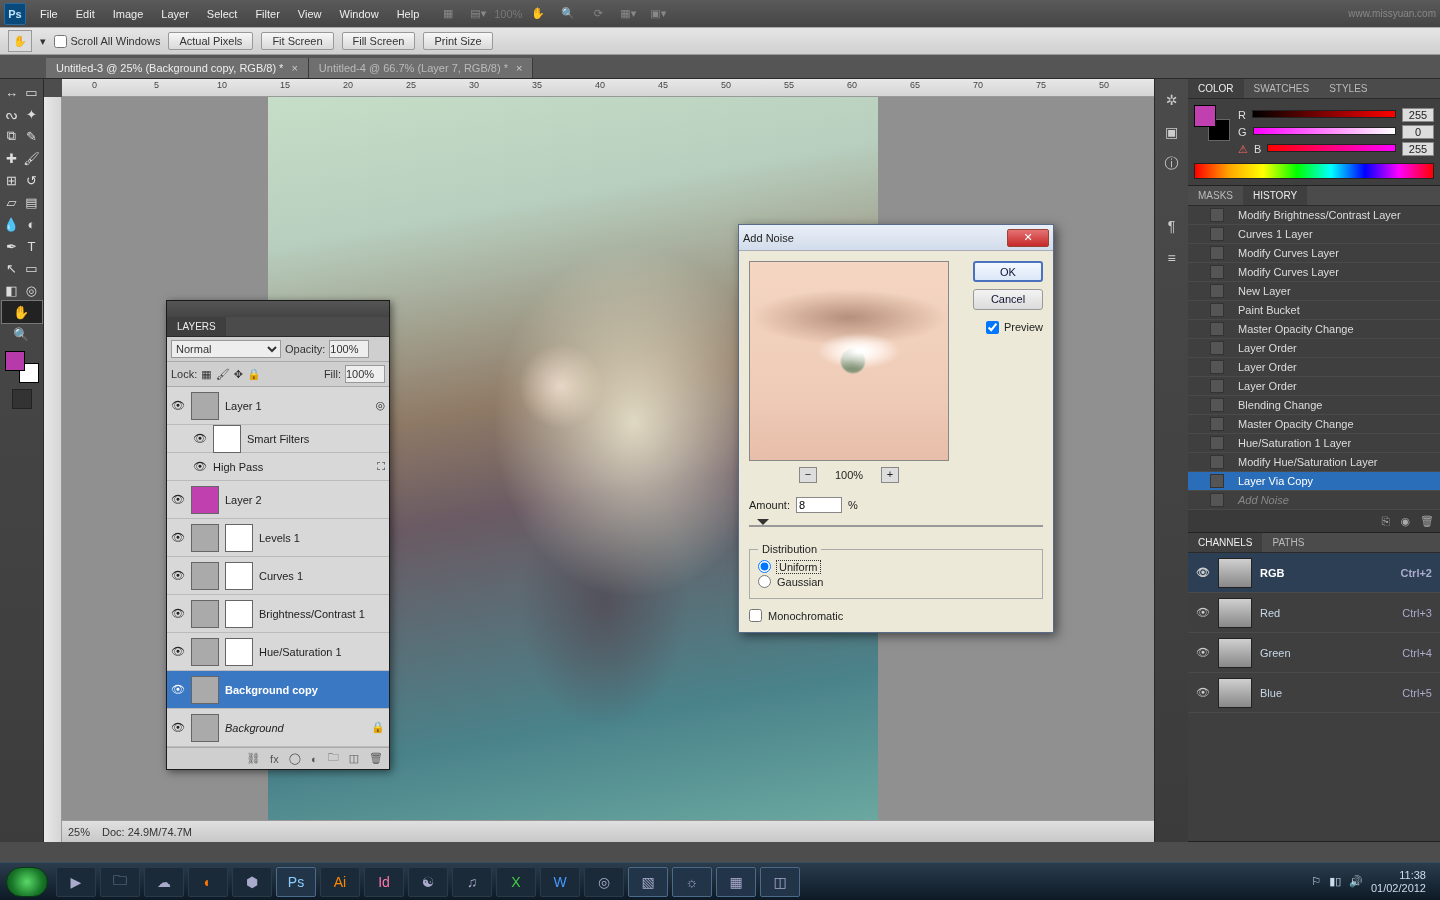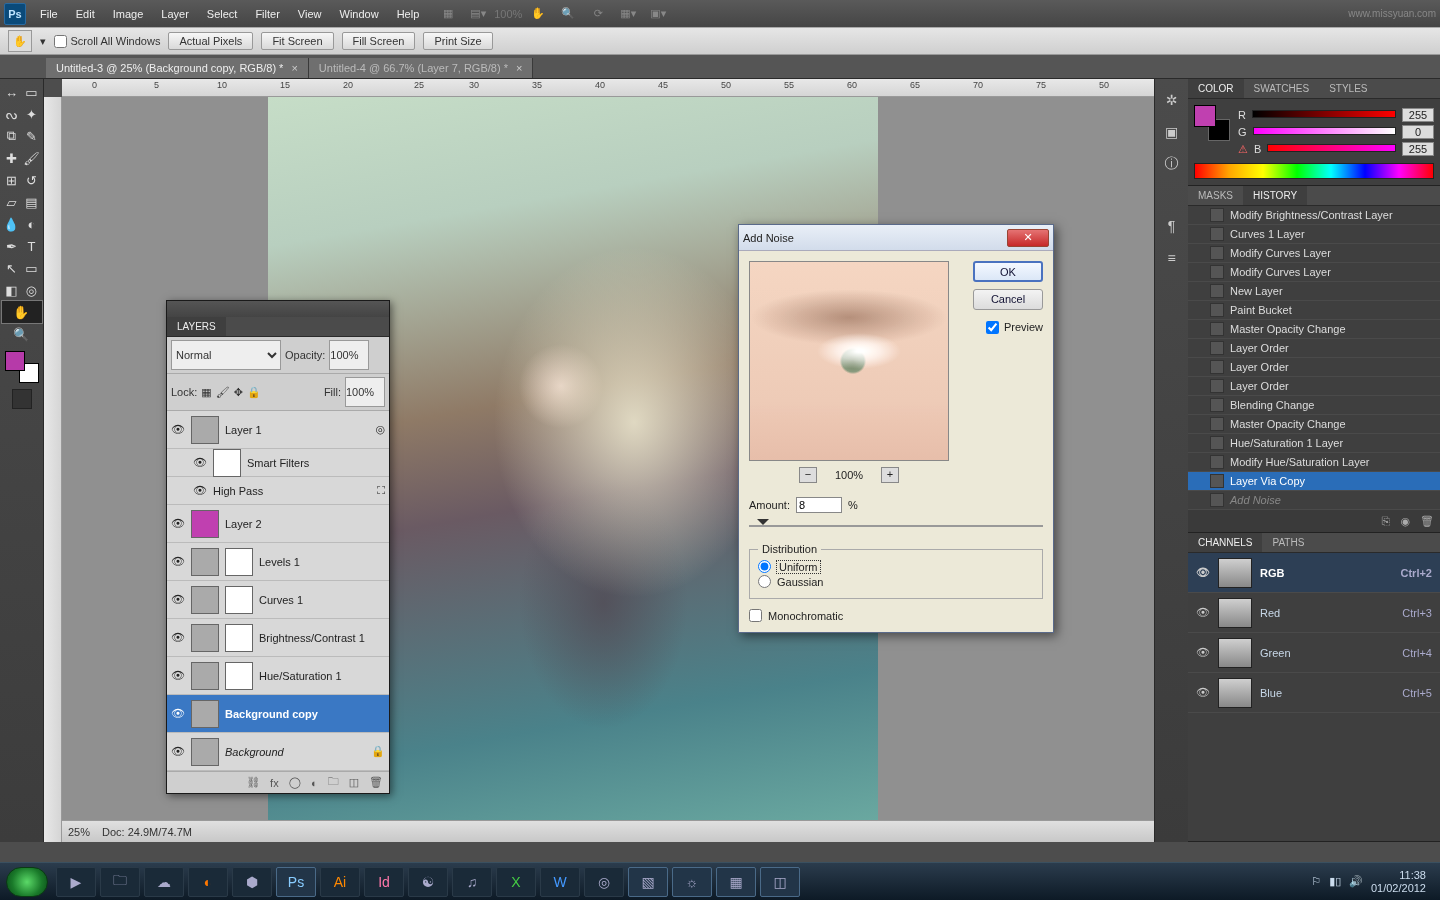--- a/index.html
+++ b/index.html
@@ -52,40 +52,40 @@
   .chanrow { display:flex; align-items:center; gap:6px; margin:3px 0; }
   .chanrow .slider { flex:1; height:10px; position:relative; }
   .chanrow .slider .track { height:8px; border:1px solid #222; }
   .chanrow input { width:32px; background:#ddd; border:1px solid #888; text-align:center; color:#222; }
   .spectrum { height:16px; margin-top:4px; background:linear-gradient(90deg,red,orange,yellow,lime,cyan,blue,magenta,red); border:1px solid #222; }
   .swatch-fgbg { position:relative; width:36px; height:36px; }
   .swatch-fgbg .a { position:absolute; width:22px; height:22px; background:#c040b0; border:1px solid #000; }
   .swatch-fgbg .b { position:absolute; width:22px; height:22px; background:#000; border:1px solid #666; right:0; bottom:0; }
 
   .history-body { background:#3f3f3f; }
-  .histrow { display:flex; align-items:center; height:19px; padding:0 4px 0 22px; gap:6px; color:#ddd; border-bottom:1px solid #4a4a4a; }
+  .histrow { display:flex; align-items:center; height:19px; padding:0 4px 0 22px; gap:14px; color:#ddd; border-bottom:1px solid #4a4a4a; }
   .histrow.sel { background:#2a6db8; color:#fff; }
   .histrow.dim { color:#888; font-style:italic; }
   .histrow .hic { width:14px; height:14px; background:#555; border:1px solid #333; }
   .histbtns { height:22px; background:#3a3a3a; display:flex; justify-content:flex-end; padding-right:6px; gap:10px; align-items:center; color:#aaa; }
 
   .channels-body { background:#3f3f3f; }
   .channelrow { display:flex; align-items:center; height:40px; padding:0 8px; gap:8px; border-bottom:1px solid #4a4a4a; color:#c8d8e8; }
   .channelrow .eye { width:14px; color:#ccc; }
   .channelrow .thumb { width:34px; height:30px; background:#888; border:1px solid #222; background:linear-gradient(#cfcfcf,#888); }
   .channelrow .sc { margin-left:auto; color:#aac; }
   .channels-body .first { background:#2d3f55; font-weight:bold; color:#fff; }
 
   .float { position:absolute; background:#3f3f3f; border:1px solid #1a1a1a; box-shadow:2px 2px 8px rgba(0,0,0,.5); }
   .float .titlebar { height:16px; background:linear-gradient(#555,#444); }
   .layer-panel { left:166px; top:300px; width:224px; }
   .layer-panel .ptabs { background:#4b4b4b; }
   .layer-panel .lbody { background:#d8d8d8; }
   .loptrow { display:flex; align-items:center; padding:3px 4px; gap:4px; color:#333; background:#cfcfcf; border-bottom:1px solid #aaa; }
-  .loptrow select, .loptrow input { background:#eee; border:1px solid #999; color:#333; height:30px; }
+  .loptrow select, .loptrow input { background:#eee; border:1px solid #999; color:#333; height:18px; }
   .layerlist { max-height:370px; overflow:auto; }
   .lrow { display:flex; align-items:center; height:38px; border-bottom:1px solid #bbb; padding:0 4px; gap:6px; color:#222; }
   .lrow.sub { padding-left:26px; height:28px; }
   .lrow .eye { width:14px; }
   .lrow .thumb { width:28px; height:28px; background:#aaa; border:1px solid #666; }
   .lrow .mask { width:28px; height:28px; background:#fff; border:1px solid #666; }
   .lrow.sel { background:#3a78c4; color:#fff; }
   .lbtns { height:22px; background:#cfcfcf; display:flex; justify-content:flex-end; gap:10px; padding-right:6px; align-items:center; color:#555; border-top:1px solid #aaa; }
 
   .dialog { left:738px; top:224px; width:316px; background:#ece9d8; border:1px solid #5a6a8a; box-shadow:3px 3px 10px rgba(0,0,0,.5); }
@@ -225,21 +225,21 @@
     <div class="qm"></div>
   </div>
 
   <div class="canvasarea">
     <div class="ruler-h">
       <span style="left:30px">0</span>
         <span style="left:92px">5</span>
         <span style="left:155px">10</span>
         <span style="left:218px">15</span>
         <span style="left:281px">20</span>
-        <span style="left:352px">25</span>
+        <span style="left:344px">25</span>
         <span style="left:407px">30</span>
         <span style="left:470px">35</span>
         <span style="left:533px">40</span>
         <span style="left:596px">45</span>
         <span style="left:659px">50</span>
         <span style="left:722px">55</span>
         <span style="left:785px">60</span>
         <span style="left:848px">65</span>
         <span style="left:911px">70</span>
         <span style="left:974px">75</span>

